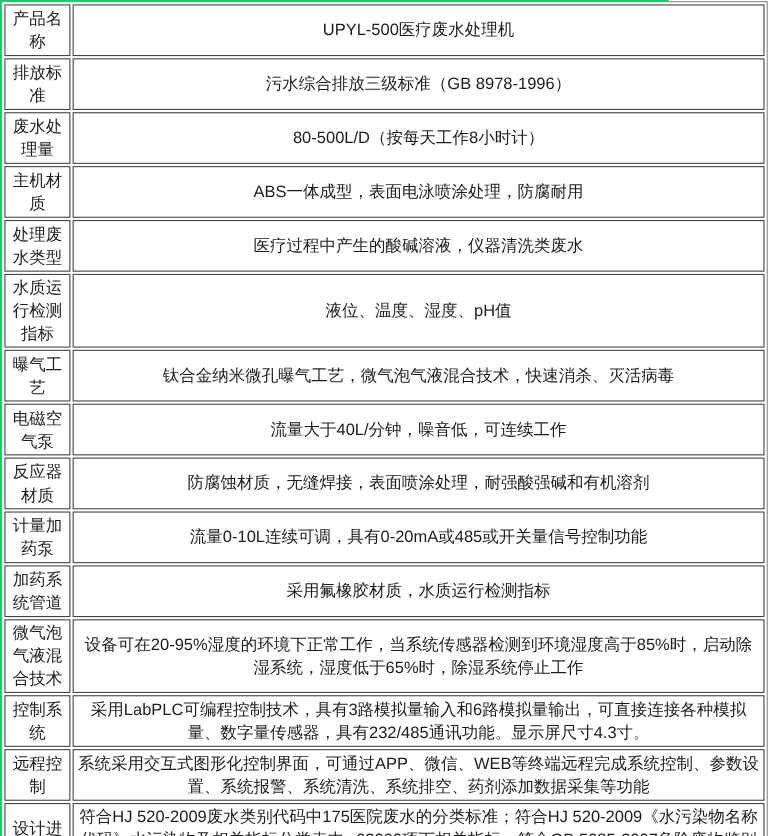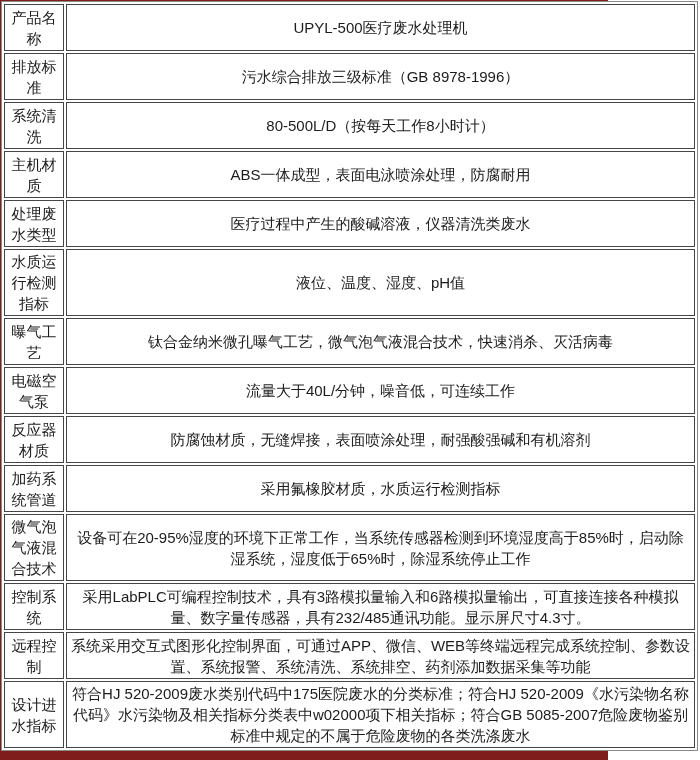--- a/index.html
+++ b/index.html
@@ -6,21 +6,21 @@
     margin: 0;
     padding: 0;
     background: #ffffff;
     font-family: "Liberation Sans", "DejaVu Sans", sans-serif;
   }
   .page {
     width: 608px;
     height: 760px;
     box-sizing: border-box;
     padding: 1px;
-    background: #7f1d1d;
+    background: #22c55e;
   }
   table.spec-table {
     width: 697px;
     border-collapse: separate;
     border-spacing: 2px;
     border: 1px solid #8a8a8a;
     background: #ffffff;
     table-layout: fixed;
   }
   table.spec-table td {
@@ -52,21 +52,21 @@
     <tbody>
       <tr class="row-normal">
         <td class="label-cell">产品名称</td>
         <td class="value-cell">UPYL-500医疗废水处理机</td>
       </tr>
       <tr class="row-normal">
         <td class="label-cell">排放标准</td>
         <td class="value-cell">污水综合排放三级标准（GB 8978-1996）</td>
       </tr>
       <tr class="row-normal">
-        <td class="label-cell">系统清洗</td>
+        <td class="label-cell">废水处理量</td>
         <td class="value-cell">80-500L/D（按每天工作8小时计）</td>
       </tr>
       <tr class="row-normal">
         <td class="label-cell">主机材质</td>
         <td class="value-cell">ABS一体成型，表面电泳喷涂处理，防腐耐用</td>
       </tr>
       <tr class="row-normal">
         <td class="label-cell">处理废水类型</td>
         <td class="value-cell">医疗过程中产生的酸碱溶液，仪器清洗类废水</td>
       </tr>
@@ -80,20 +80,24 @@
       </tr>
       <tr class="row-normal">
         <td class="label-cell">电磁空气泵</td>
         <td class="value-cell">流量大于40L/分钟，噪音低，可连续工作</td>
       </tr>
       <tr class="row-normal">
         <td class="label-cell">反应器材质</td>
         <td class="value-cell">防腐蚀材质，无缝焊接，表面喷涂处理，耐强酸强碱和有机溶剂</td>
       </tr>
       <tr class="row-normal">
+        <td class="label-cell">计量加药泵</td>
+        <td class="value-cell">流量0-10L连续可调，具有0-20mA或485或开关量信号控制功能</td>
+      </tr>
+      <tr class="row-normal">
         <td class="label-cell">加药系统管道</td>
         <td class="value-cell">采用氟橡胶材质，水质运行检测指标</td>
       </tr>
       <tr class="row-tall">
         <td class="label-cell">微气泡气液混合技术</td>
         <td class="value-cell">设备可在20-95%湿度的环境下正常工作，当系统传感器检测到环境湿度高于85%时，启动除湿系统，湿度低于65%时，除湿系统停止工作</td>
       </tr>
       <tr class="row-normal">
         <td class="label-cell">控制系统</td>
         <td class="value-cell">采用LabPLC可编程控制技术，具有3路模拟量输入和6路模拟量输出，可直接连接各种模拟量、数字量传感器，具有232/485通讯功能。显示屏尺寸4.3寸。</td>

